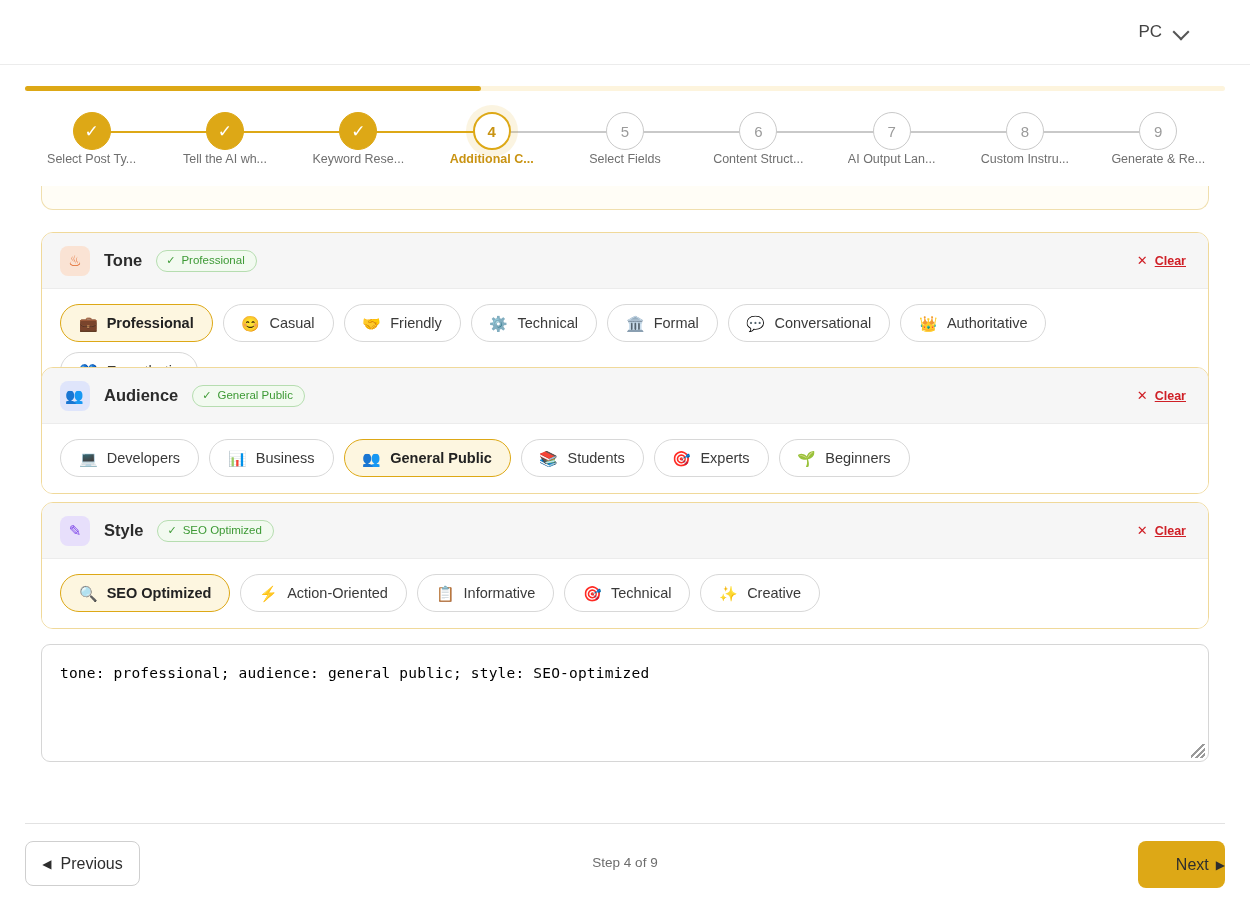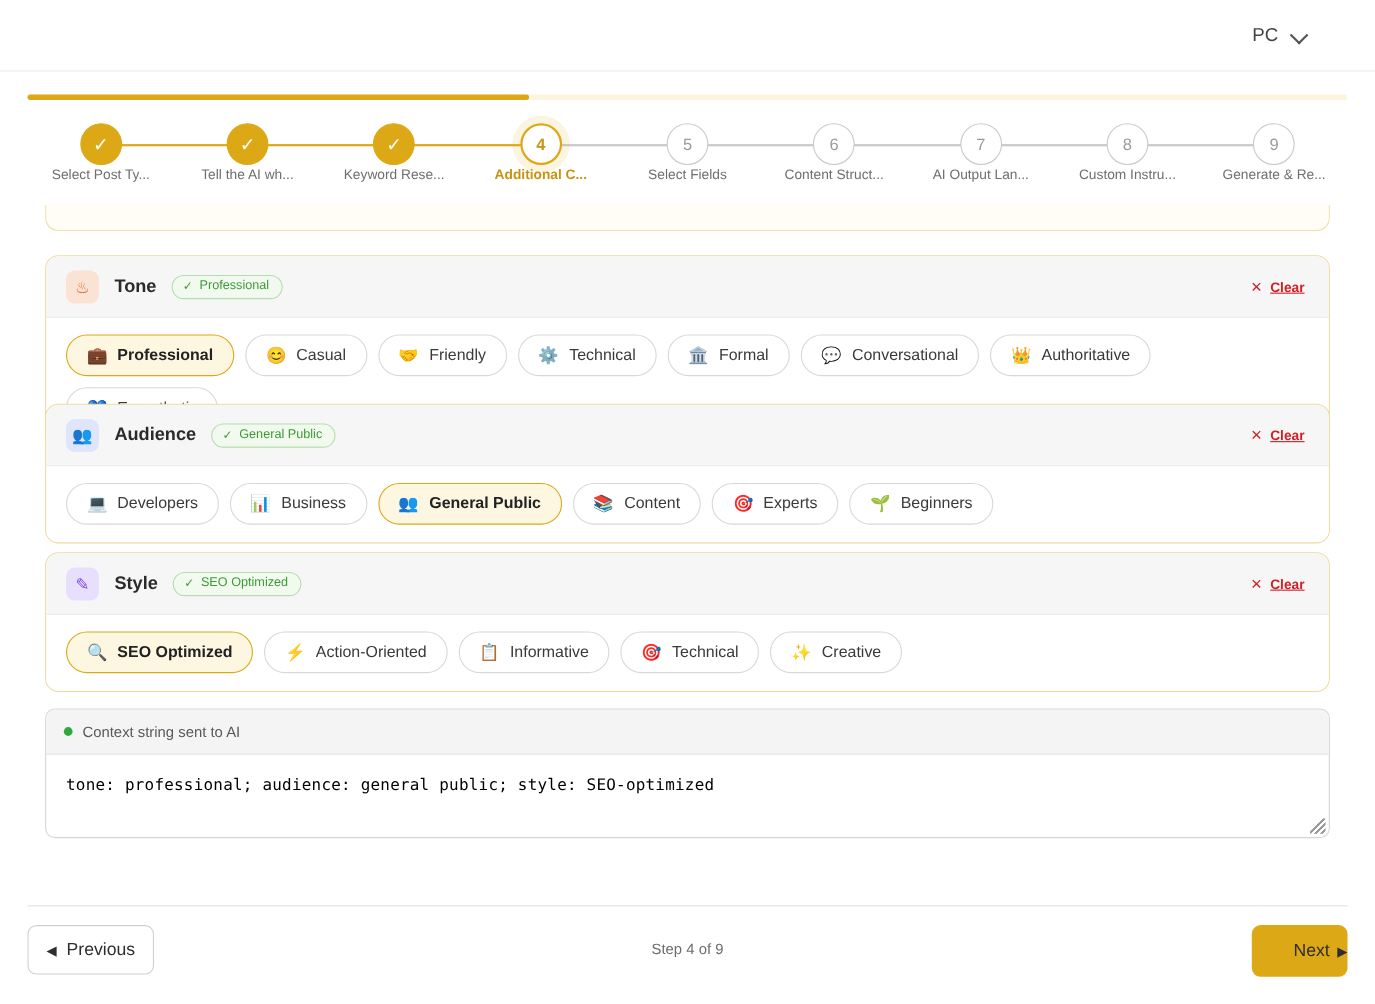--- a/index.html
+++ b/index.html
@@ -318,21 +318,21 @@
         <div class="chip">
           <span class="emo">📊</span>
           <span>Business</span>
         </div>
         <div class="chip selected">
           <span class="emo">👥</span>
           <span>General Public</span>
         </div>
         <div class="chip">
           <span class="emo">📚</span>
-          <span>Content</span>
+          <span>Students</span>
         </div>
         <div class="chip">
           <span class="emo">🎯</span>
           <span>Experts</span>
         </div>
         <div class="chip">
           <span class="emo">🌱</span>
           <span>Beginners</span>
         </div>
       </div>
@@ -368,24 +368,20 @@
           <span>Technical</span>
         </div>
         <div class="chip">
           <span class="emo">✨</span>
           <span>Creative</span>
         </div>
       </div>
     </div>
 
   <div class="ctx">
-    <div class="ctx-head">
-      <span class="dot"></span>
-      <span class="t">Context string sent to AI</span>
-    </div>
     <div class="ctx-body">tone: professional; audience: general public; style: SEO-optimized</div>
     <div class="resizer"></div>
   </div>
 
   <div class="footer-rule"></div>
   <div class="btn-prev">
     <span class="tri-l">◀</span>
     <span>Previous</span>
   </div>
   <div class="step-count">Step 4 of 9</div>

